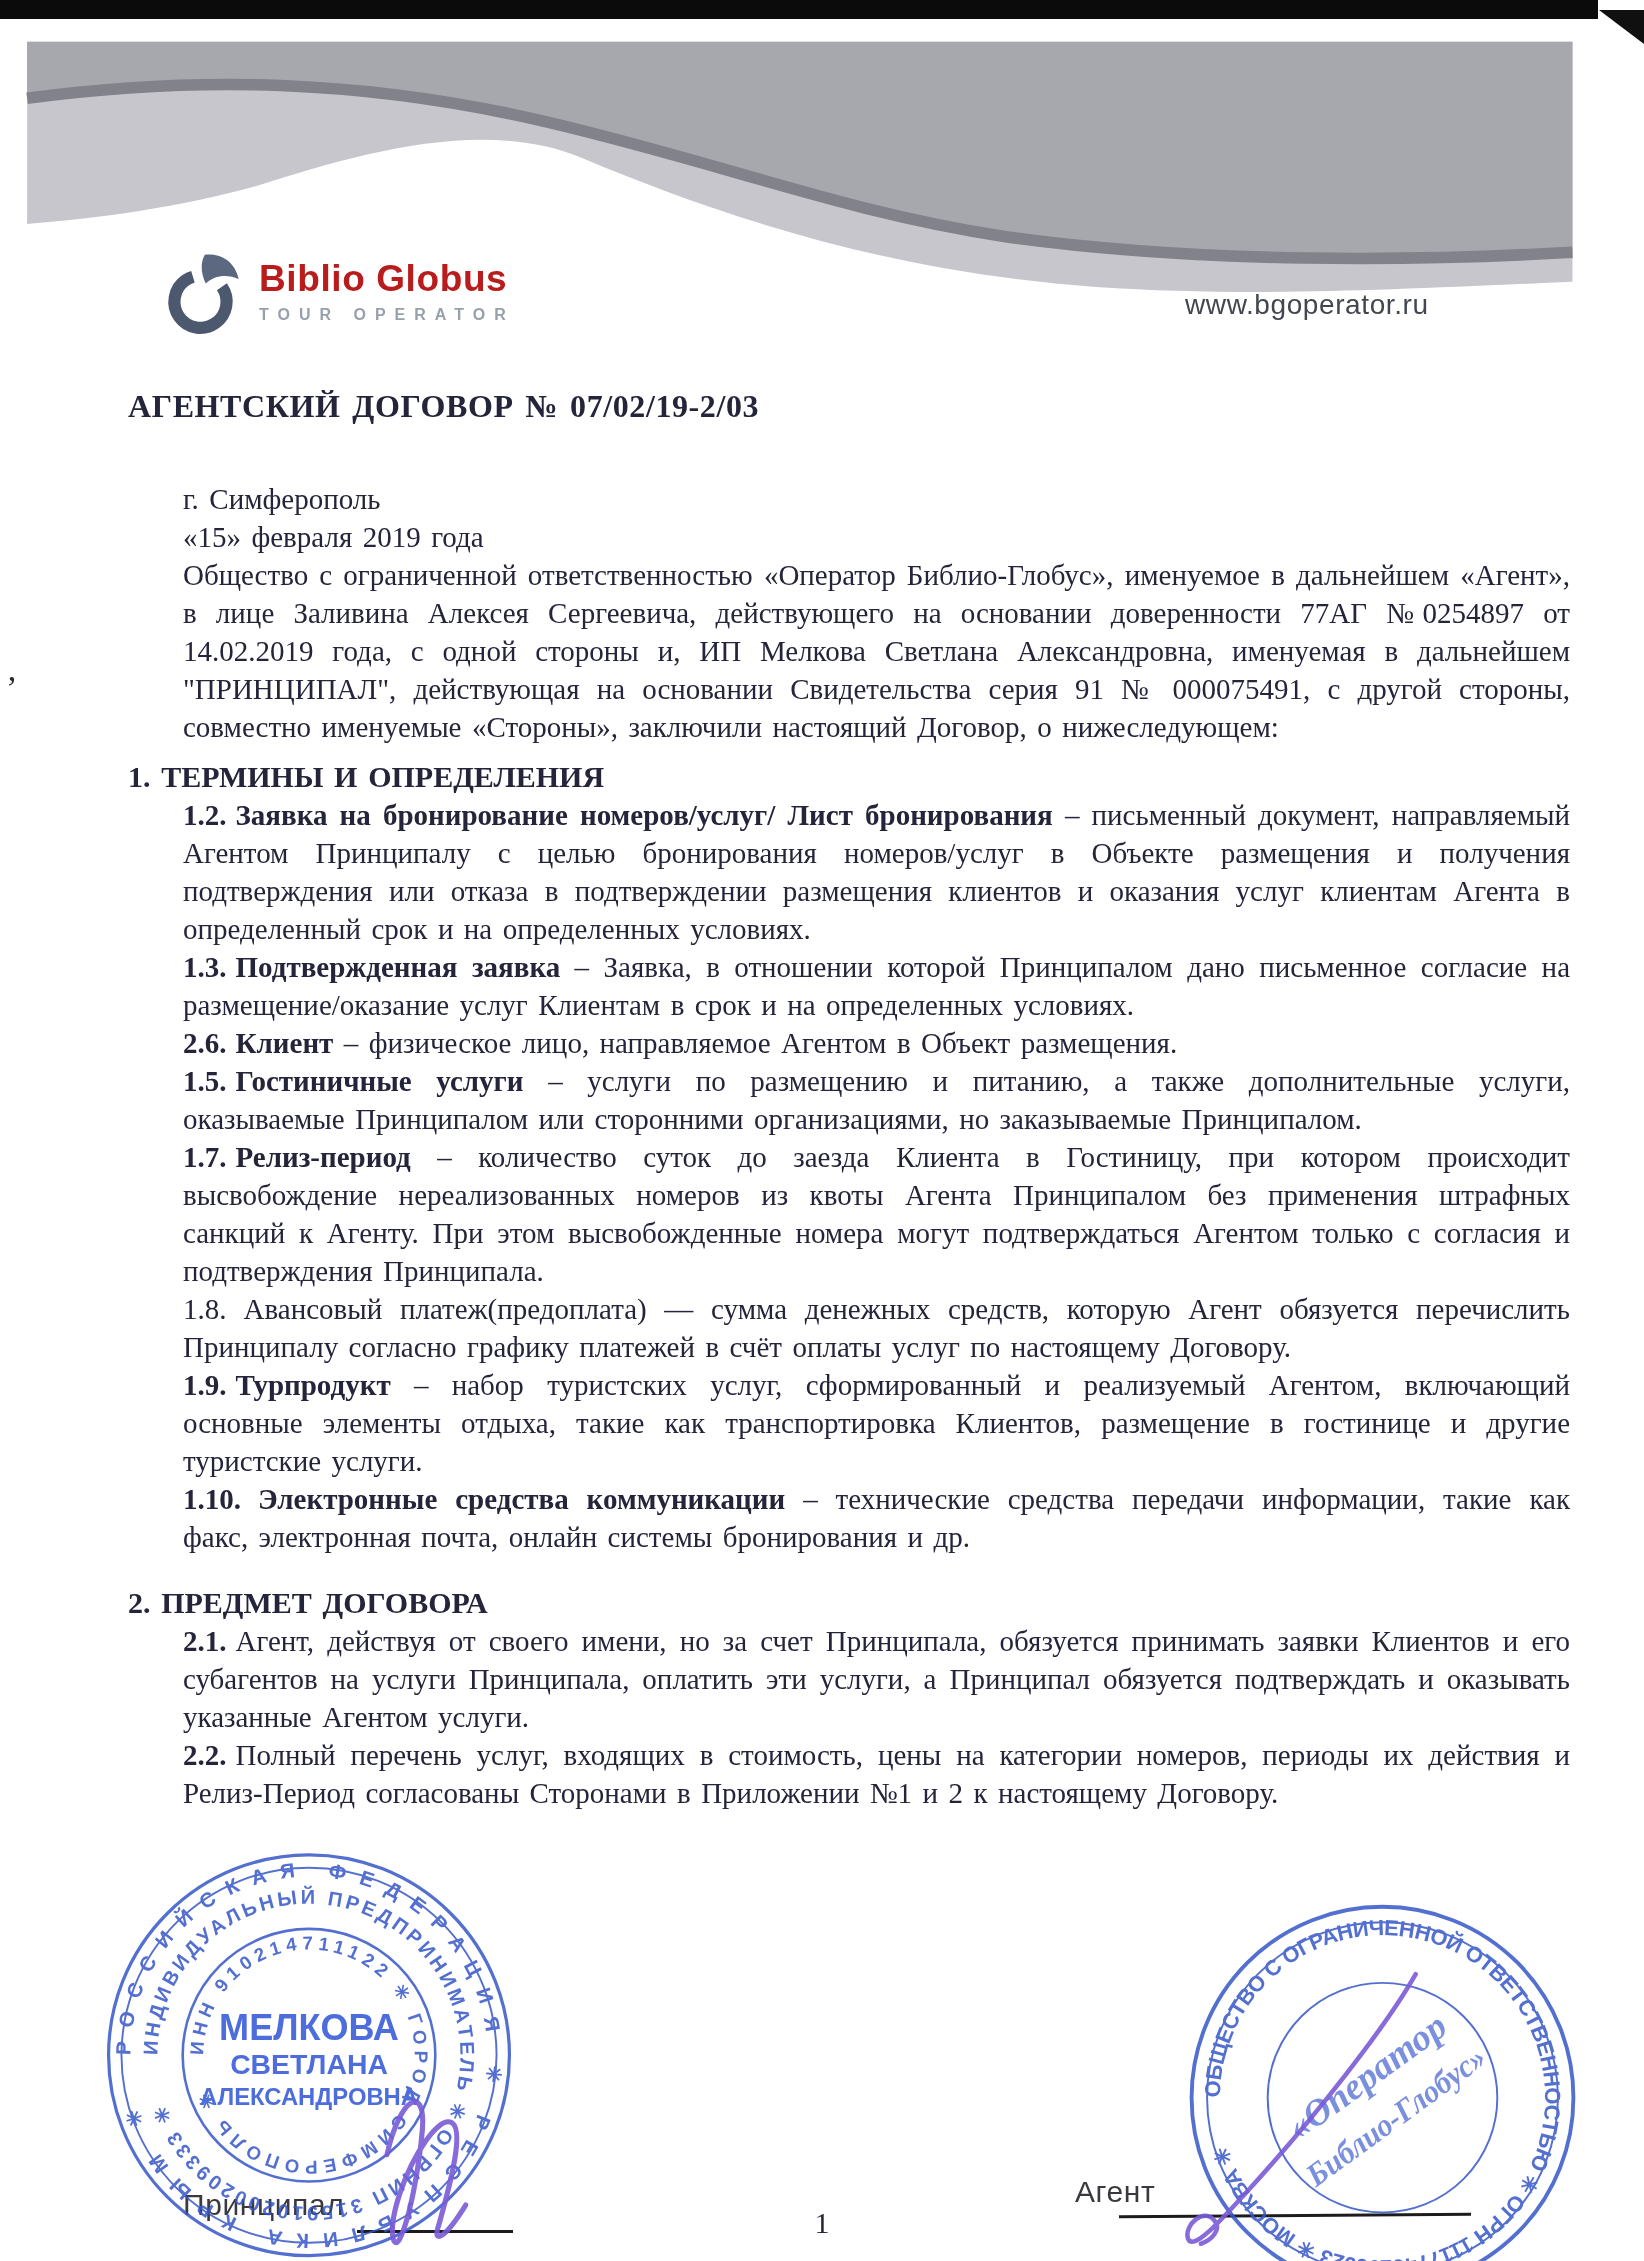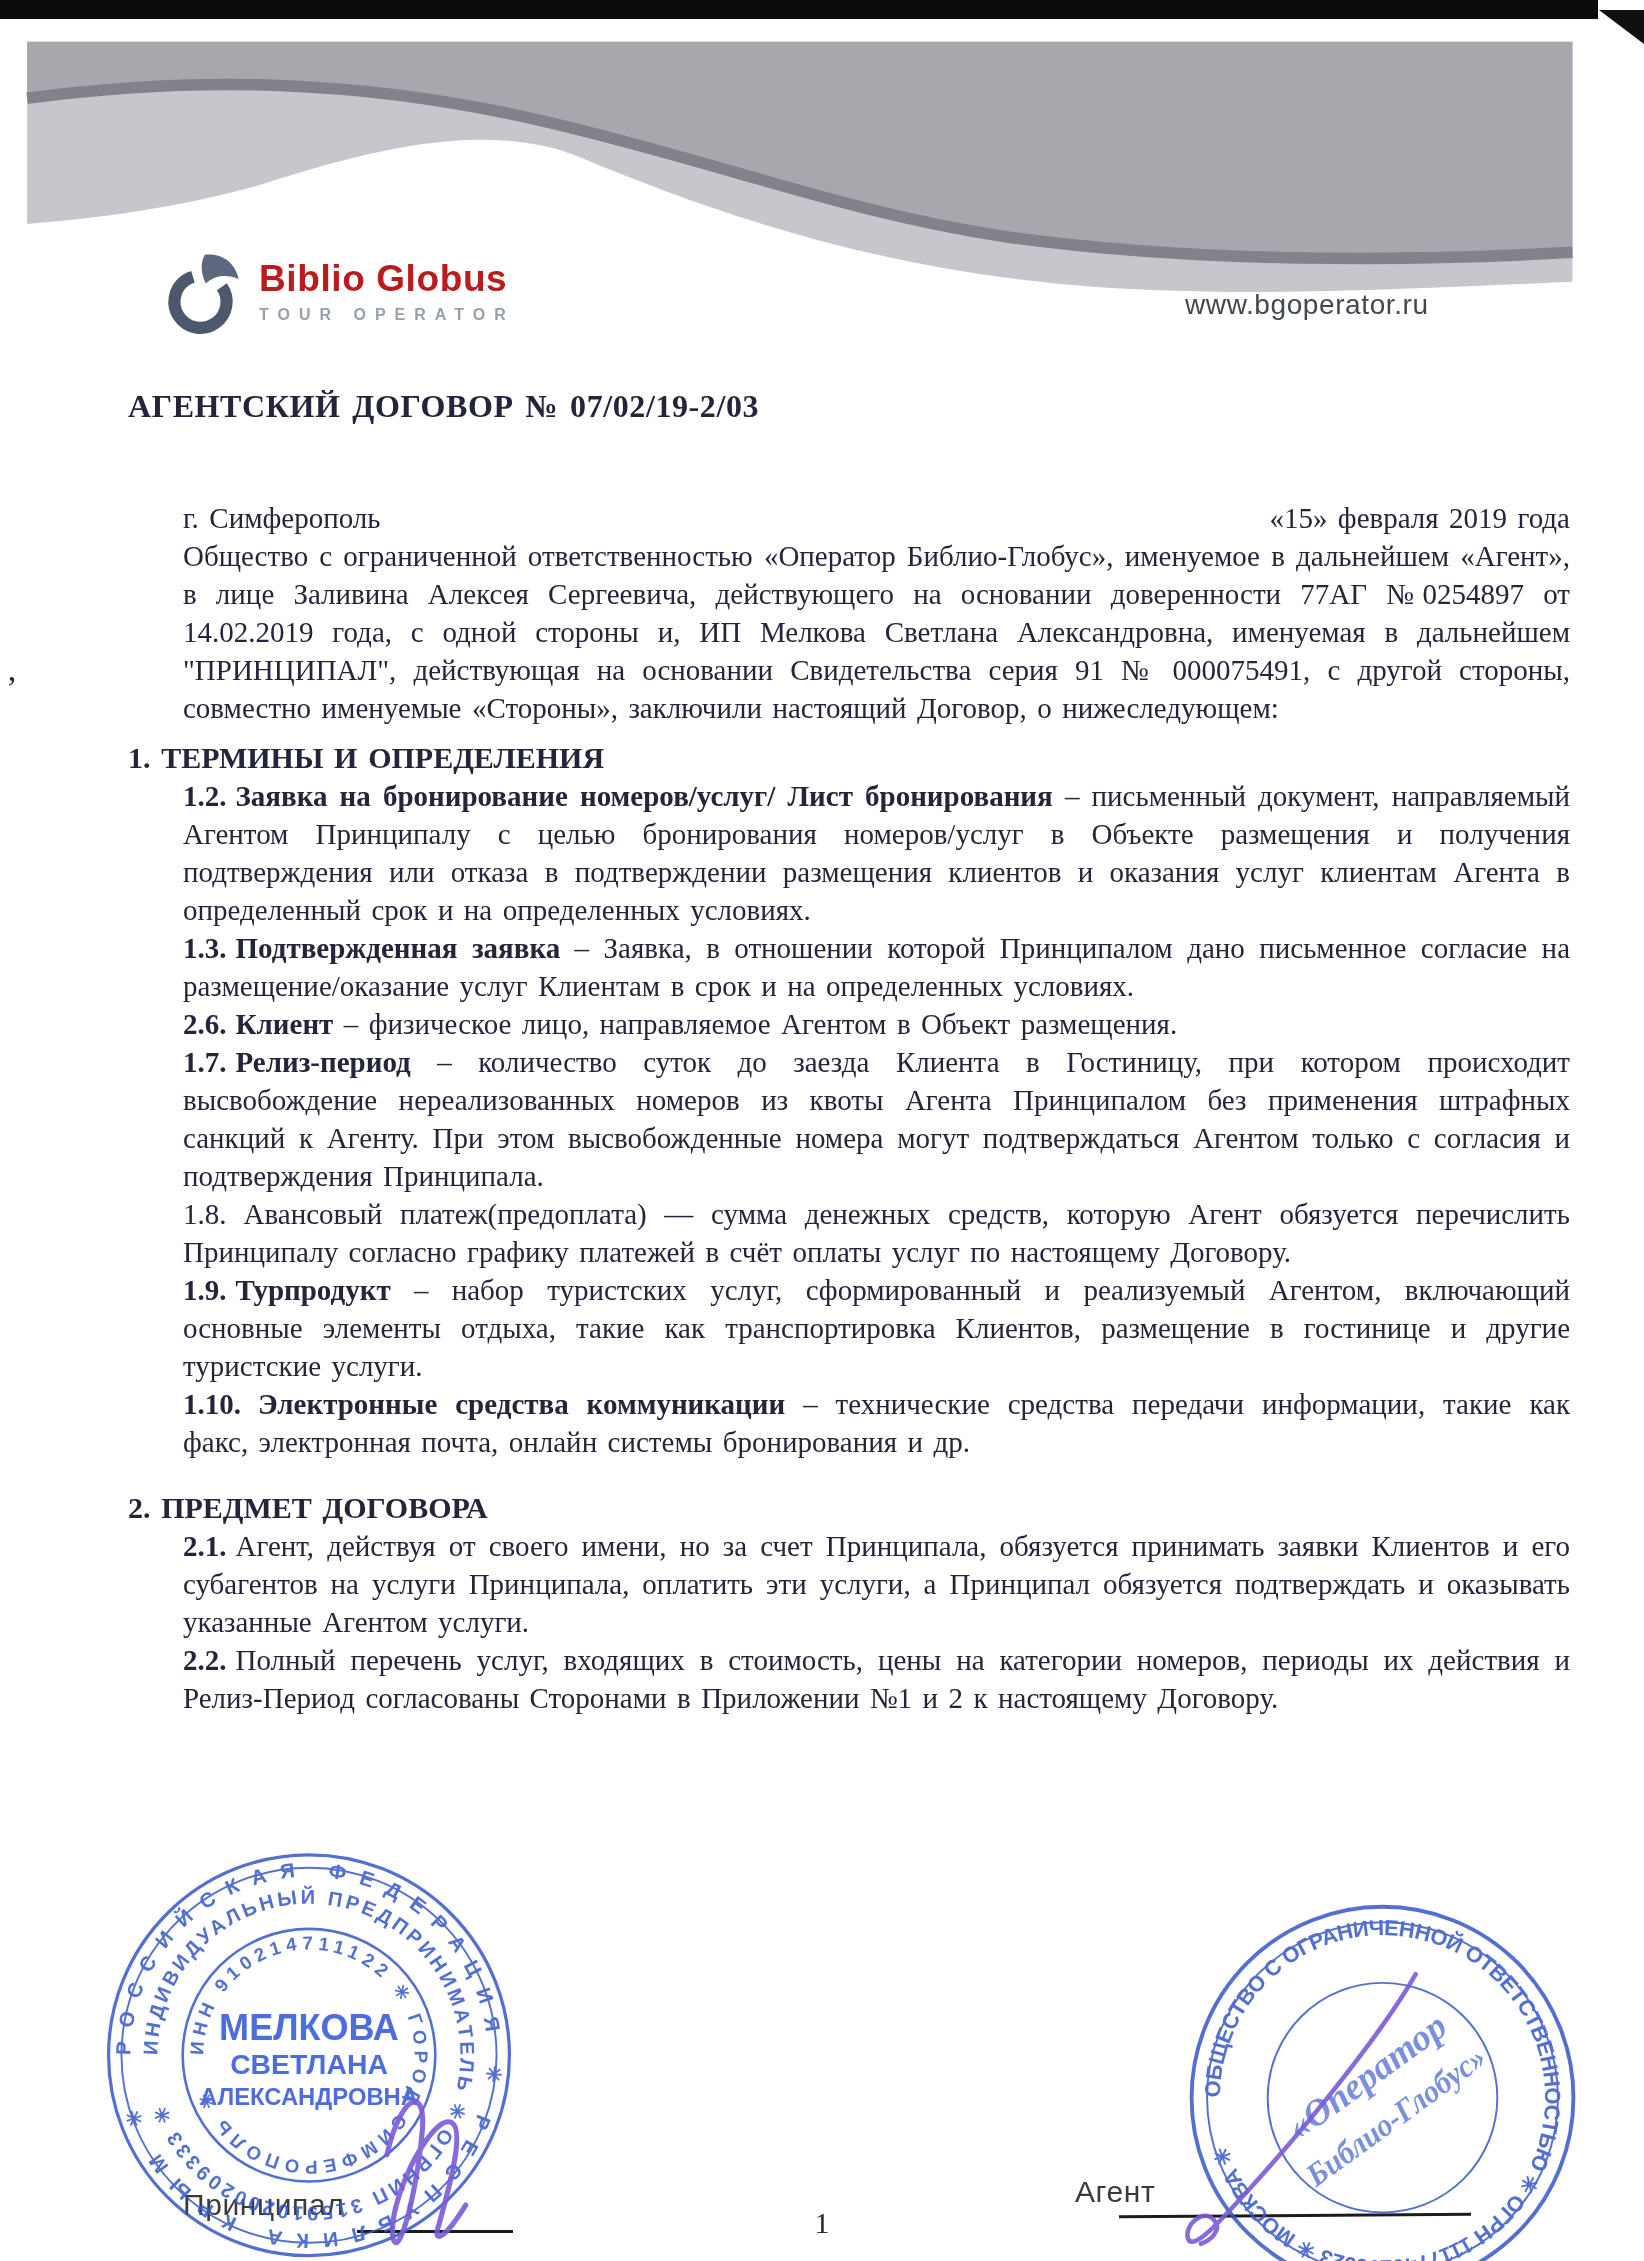--- a/index.html
+++ b/index.html
@@ -25,21 +25,21 @@
   .logo-title{font-size:37px;font-weight:bold;color:#b91c1c;letter-spacing:0.6px;}
   .logo-sub{margin-top:6.4px;font-size:16px;letter-spacing:9px;color:#98a0ac;font-weight:bold;}
   .website{position:absolute;left:1185px;top:289px;z-index:2;
     font-family:"Liberation Sans",sans-serif;font-size:28px;color:#42474f;letter-spacing:0.6px;}
   
   .content{position:absolute;left:183px;right:74px;top:387px;z-index:2;
     font-size:29px;line-height:38px;word-spacing:3.2px;}
   .content p{margin:0;text-align:justify;}
   .doc-title{text-align:center;font-weight:bold;font-size:32px;letter-spacing:0.6px;
     position:relative;left:-55px;margin:0;}
-  .dateline{display:flex;justify-content:space-between;margin-top:74px;}
+  .dateline{display:flex;justify-content:space-between;margin-top:55px;flex-direction:column;}
   .preamble{margin-top:28px;}
   .sec-head{text-align:center;font-weight:bold;font-size:30px;margin:0;
     position:relative;left:-55px;}
   .sec-head.first{margin-top:11.6px;}
   .sec-head.second{margin-top:28px;}
   .num{margin-right:9px;}
   .num-wide{margin-right:17px;}
   
   .sig-label{position:absolute;z-index:2;font-family:"Liberation Sans",sans-serif;
     font-size:30px;color:#3a3a3e;letter-spacing:0.6px;text-align:center;}
@@ -95,20 +95,21 @@
 
     <p class="sec-head first">1. ТЕРМИНЫ И ОПРЕДЕЛЕНИЯ</p>
 
 
     <p class="item"><b class="num">1.2.</b><b>Заявка на бронирование номеров/услуг/ Лист бронирования</b><span> – письменный документ, направляемый Агентом Принципалу с целью бронирования номеров/услуг в Объекте размещения и получения подтверждения или отказа в подтверждении размещения клиентов и оказания услуг клиентам Агента в определенный срок и на определенных условиях.</span></p>
 
     <p class="item"><b class="num">1.3.</b><b>Подтвержденная заявка</b><span> – Заявка, в отношении которой Принципалом дано письменное согласие на размещение/оказание услуг Клиентам в срок и на определенных условиях.</span></p>
 
     <p class="item"><b class="num">2.6.</b><b>Клиент</b><span> – физическое лицо, направляемое Агентом  в Объект размещения.</span></p>
 
+    <p class="item"><b class="num">1.5.</b><b>Гостиничные услуги</b><span> – услуги по размещению и питанию, а также дополнительные услуги, оказываемые Принципалом или сторонними организациями, но заказываемые Принципалом.</span></p>
 
 
     <p class="item"><b class="num">1.7.</b><b>Релиз-период</b><span> – количество суток до заезда Клиента в Гостиницу, при котором происходит высвобождение нереализованных номеров из квоты Агента Принципалом без применения штрафных санкций к Агенту. При этом высвобожденные номера могут подтверждаться Агентом только с согласия и подтверждения Принципала.</span></p>
 
     <p class="item"><span class="num num-wide">1.8.</span><span>Авансовый платеж(предоплата) — сумма денежных средств, которую Агент обязуется перечислить Принципалу согласно графику платежей в счёт оплаты услуг по настоящему Договору.</span></p>
 
     <p class="item"><b class="num">1.9.</b><b>Турпродукт</b><span> – набор туристских услуг, сформированный и реализуемый Агентом, включающий основные элементы отдыха, такие как транспортировка Клиентов, размещение в гостинице и другие туристские услуги.</span></p>
 
     <p class="item"><b class="num num-wide">1.10.</b><b>Электронные средства коммуникации</b><span> – технические средства передачи информации, такие как факс, электронная почта, онлайн системы бронирования и др.</span></p>
 

